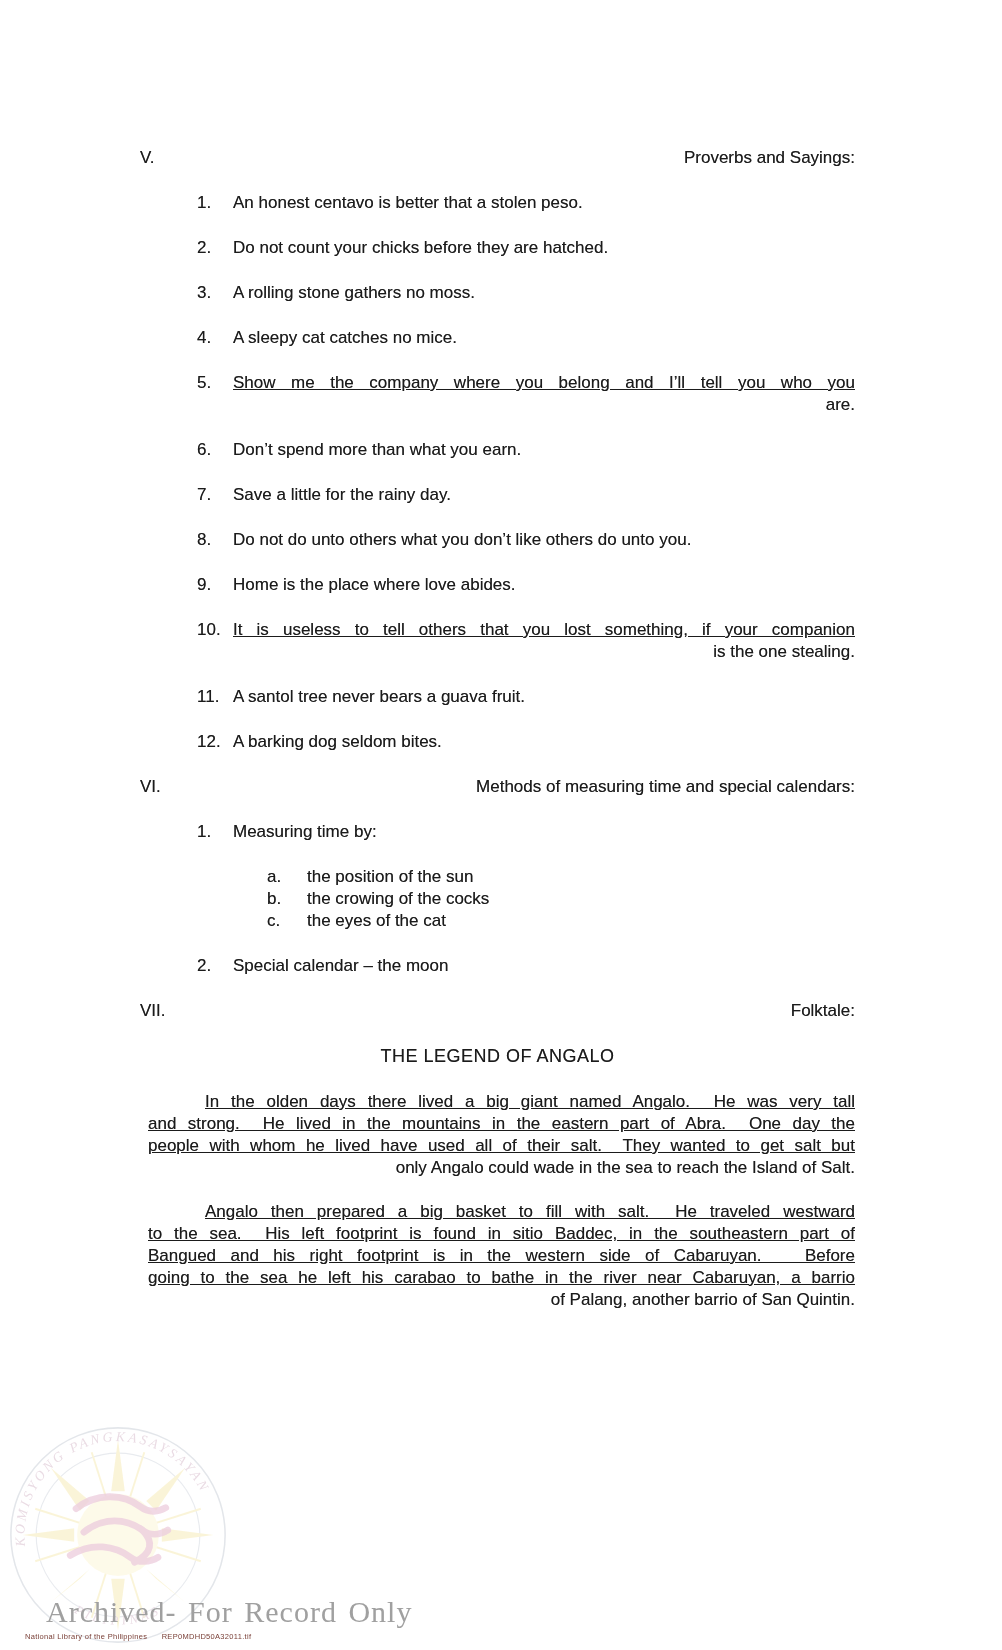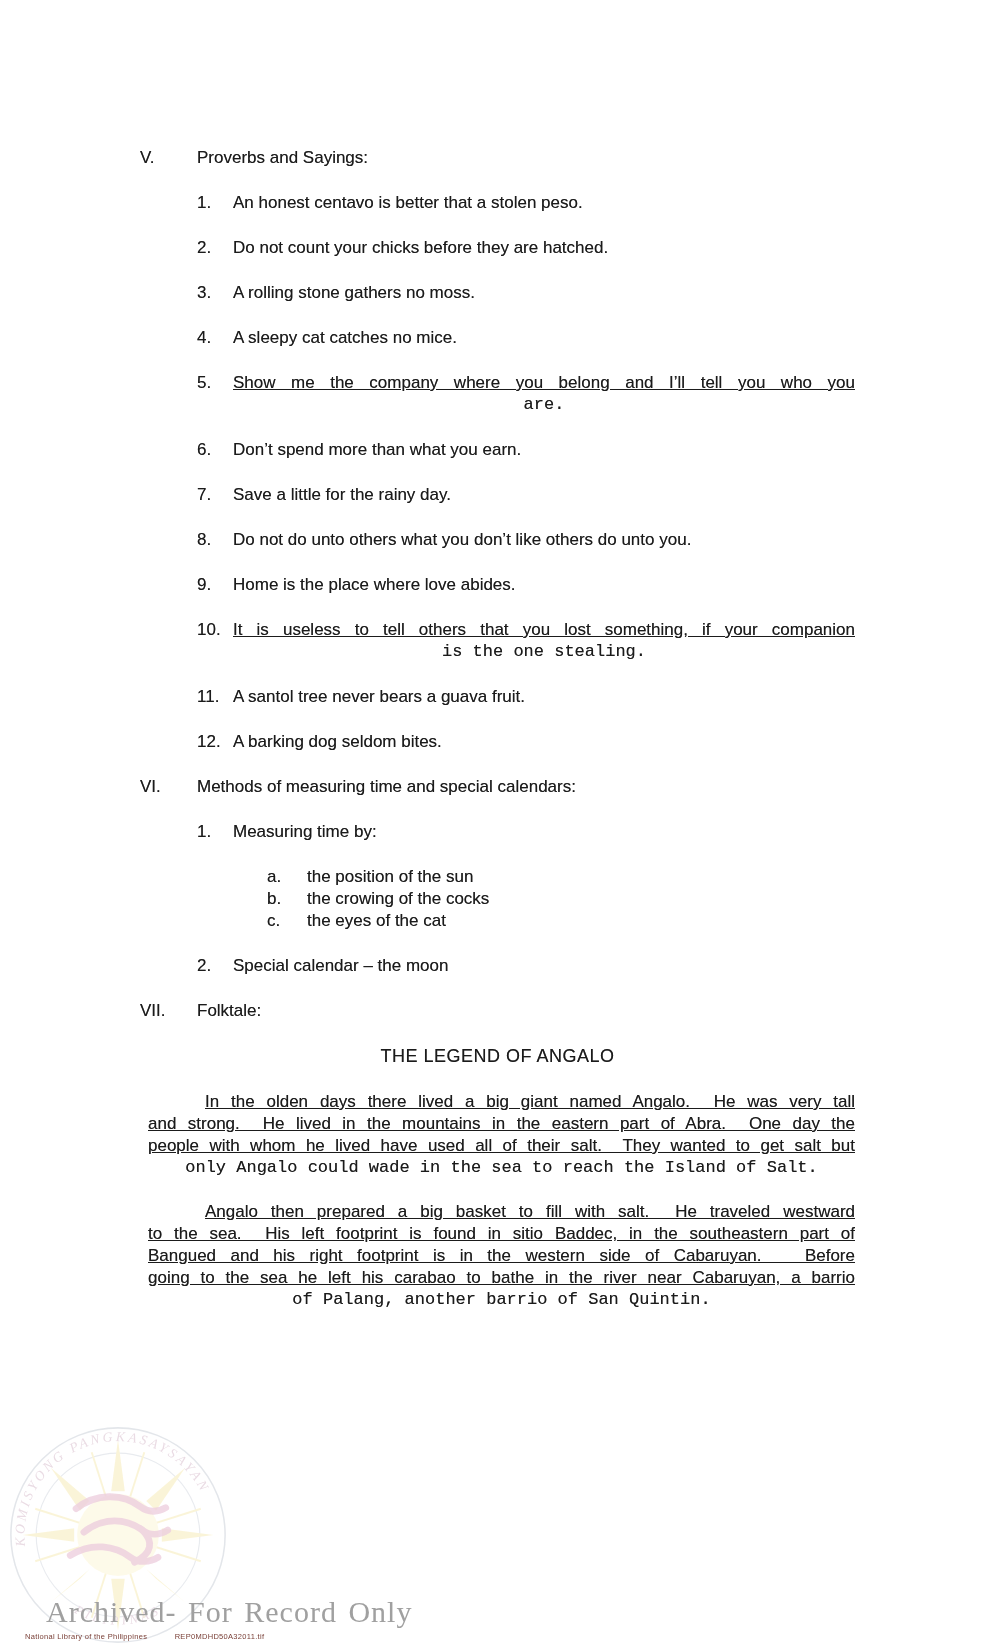--- a/index.html
+++ b/index.html
@@ -8,26 +8,26 @@
     background:#ffffff;
     font-family:"Liberation Sans", sans-serif;
   }
   .content {
     position:absolute; left:140px; top:0; width:715px; padding-top:147px;
     font-size:17px; line-height:22px; color:#1b1b1b;
     text-shadow:0 0 .5px rgba(0,0,0,0.55);
   }
   .row { display:flex; margin-bottom:23px; }
   .roman { width:57px; flex-shrink:0; }
-  .sec-title { flex:1; }
+  .sec-title { flex:1;text-align:right; }
   .item { margin-left:57px; }
   .inum { width:36px; flex-shrink:0; }
   .itext { flex:1; display:block; }
   .jline { display:block; text-align:justify; text-align-last:justify; white-space:pre-wrap;text-decoration:underline; }
-  .line-last { display:block; text-align:center; white-space:pre-wrap;font-family:Liberation Mono, monospace; }
+  .line-last { display:block; text-align:right; white-space:pre-wrap; }
   .sublist { margin-left:127px; margin-bottom:23px; }
   .subrow { display:flex; }
   .slet { width:40px; flex-shrink:0; }
   .story-title { text-align:center; font-size:18px; margin-bottom:24px; letter-spacing:.5px; }
   .para { margin:0 0 22px 8px; }
   .indent { text-indent:57px; }
 
   .seal {
     position:absolute; left:6px; top:1423px; width:224px; height:224px;
     opacity:.55;
@@ -36,21 +36,21 @@
     position:absolute; left:46px; top:1596px;
     font-size:30px; line-height:32px; color:#a0a0a0;
     letter-spacing:1px; word-spacing:3px;
     font-family:Liberation Serif, serif;
   }
   .scan-footer {
     position:absolute; left:25px; top:1632px;
     font-size:7.5px; line-height:10px; color:#7a4038;
     letter-spacing:.3px; white-space:nowrap;
   }
-  .scan-footer .fname { margin-left:25px; }
+  .scan-footer .fname { margin-left:12px; }
 </style>
 </head>
 <body>
 
 <div class="content">
 
   <div class="row">
     <span class="roman">V.</span>
     <span class="sec-title">Proverbs and Sayings:</span>
   </div>

